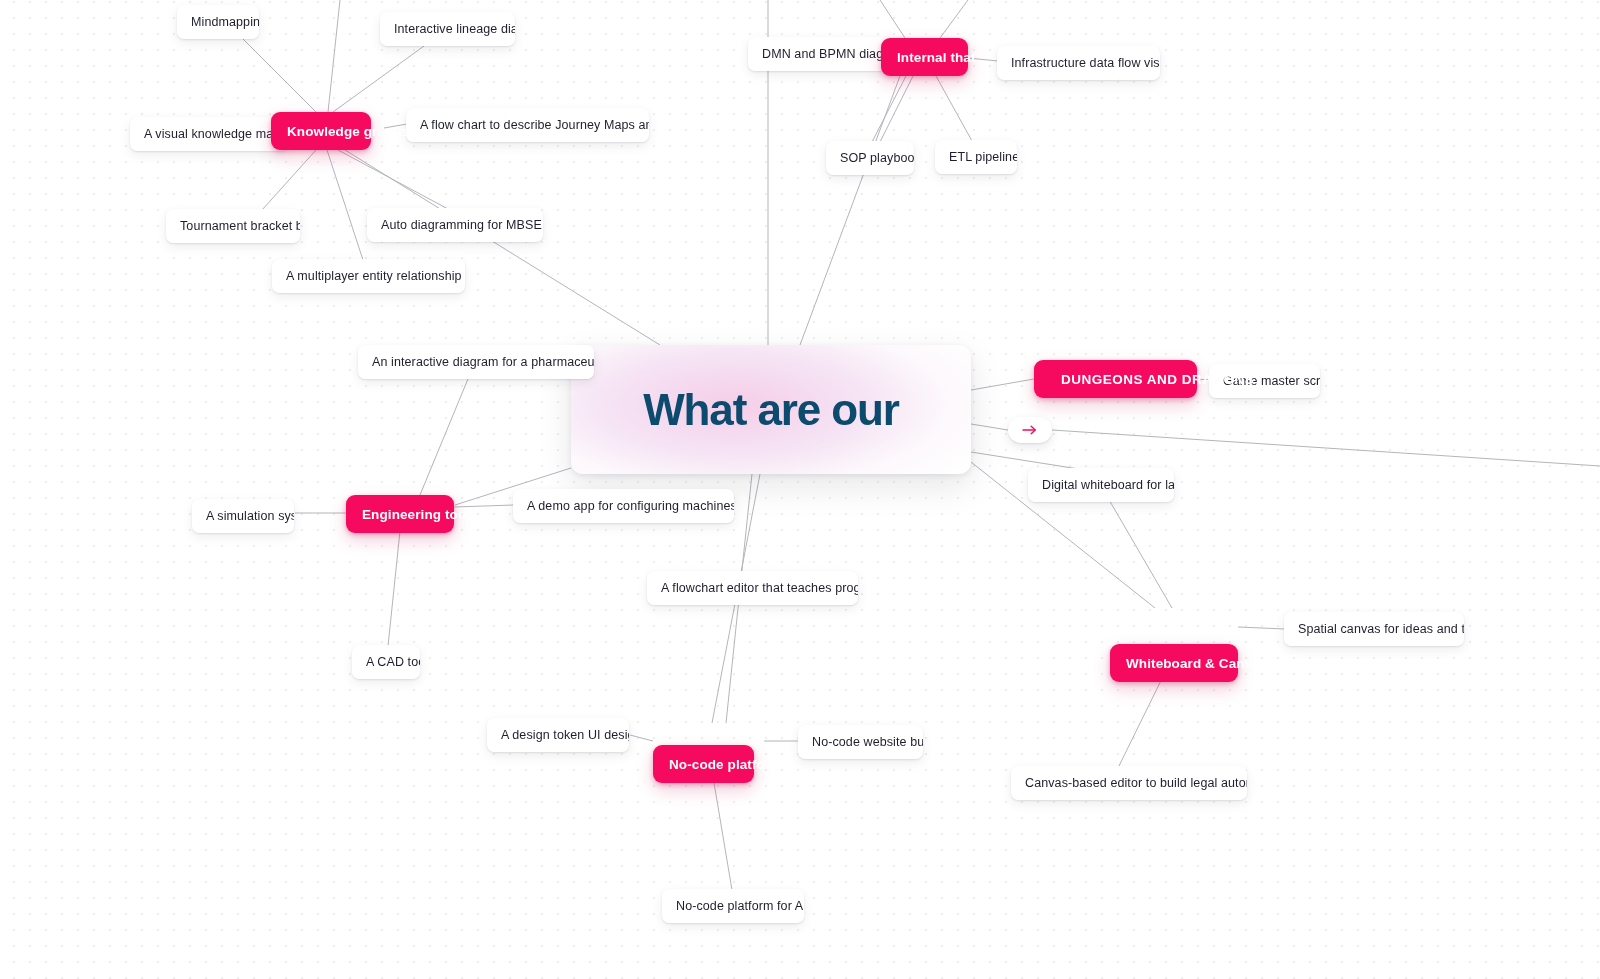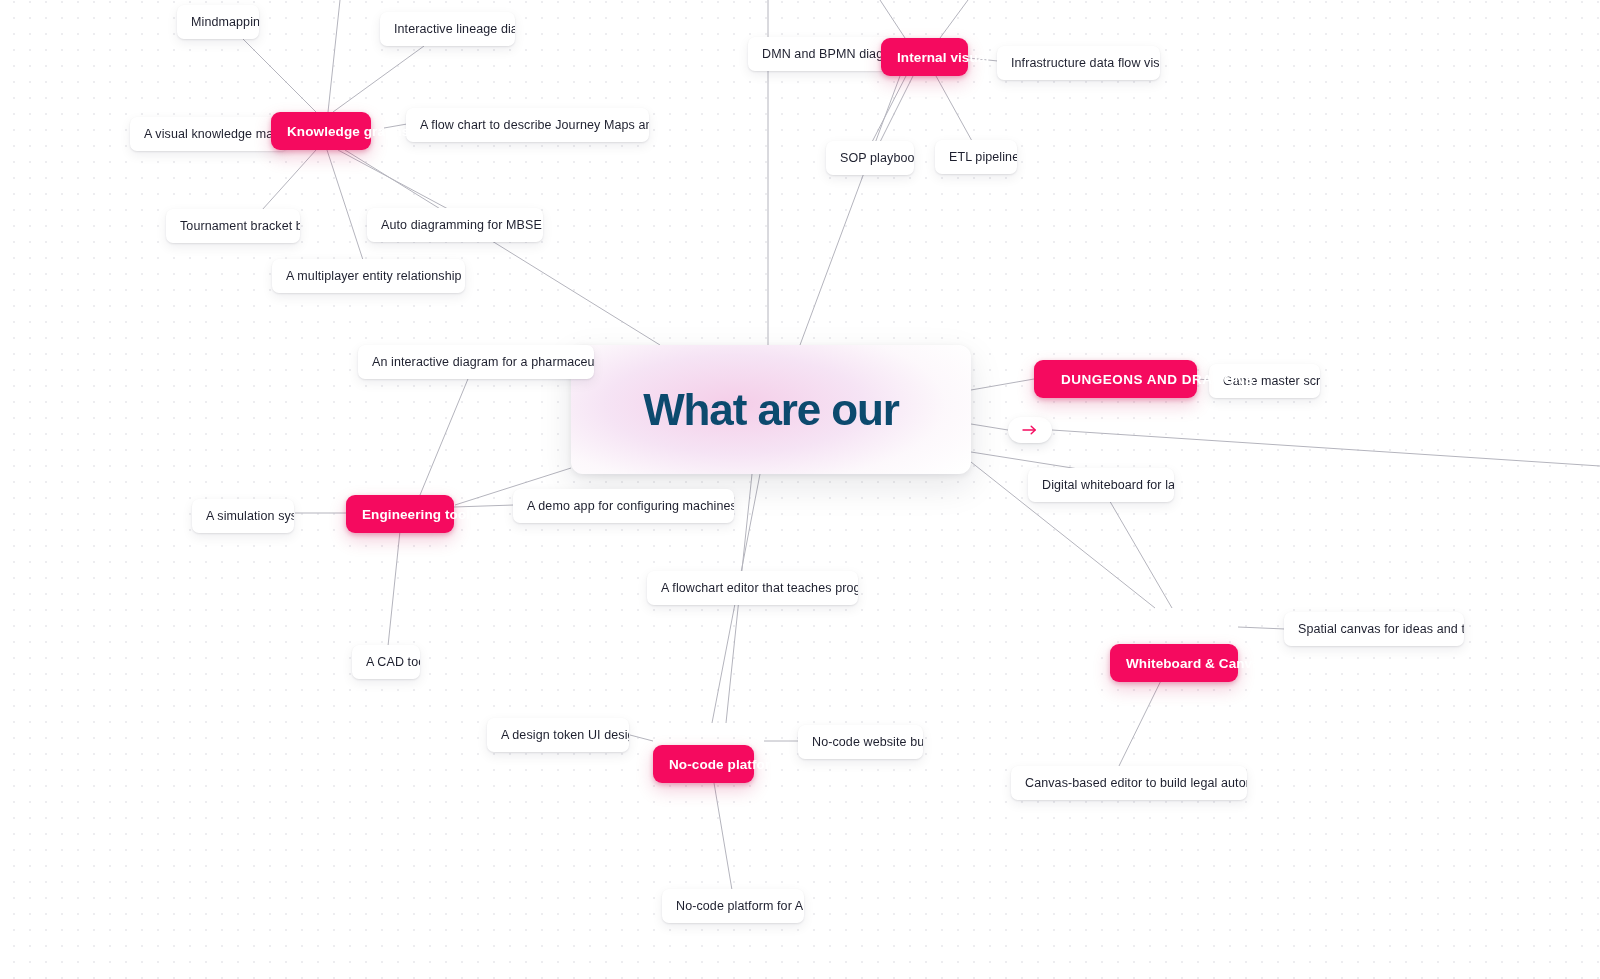--- a/index.html
+++ b/index.html
@@ -271,21 +271,21 @@
       <div class="node leaf" style="left: 1284px; top: 612px; width: 180px;">
         <span>Spatial canvas for ideas and thoughts</span>
       </div>
       <div class="node leaf" style="left: 1011px; top: 766px; width: 236px;">
         <span>Canvas-based editor to build legal automation tools</span>
       </div>
       <div class="node branch" style="left: 271px; top: 112px; width: 100px; background: rgb(245, 10, 95);">
         <span>Knowledge graphs</span>
       </div>
       <div class="node branch" style="left: 881px; top: 38px; width: 87px; background: rgb(245, 10, 95);">
-        <span>Internal visual</span>
+        <span>Internal that</span>
       </div>
       <div class="node branch caps" style="left: 1034px; top: 360px; width: 163px; background: rgb(245, 10, 95);">
         <span>DUNGEONS AND DRAGONS</span>
       </div>
       <div class="node branch" style="left: 346px; top: 495px; width: 108px; background: rgb(245, 10, 95);">
         <span>Engineering tools</span>
       </div>
       <div class="node branch" style="left: 1110px; top: 644px; width: 128px; background: rgb(245, 10, 95);">
         <span>Whiteboard &amp; Canvas</span>
       </div>

